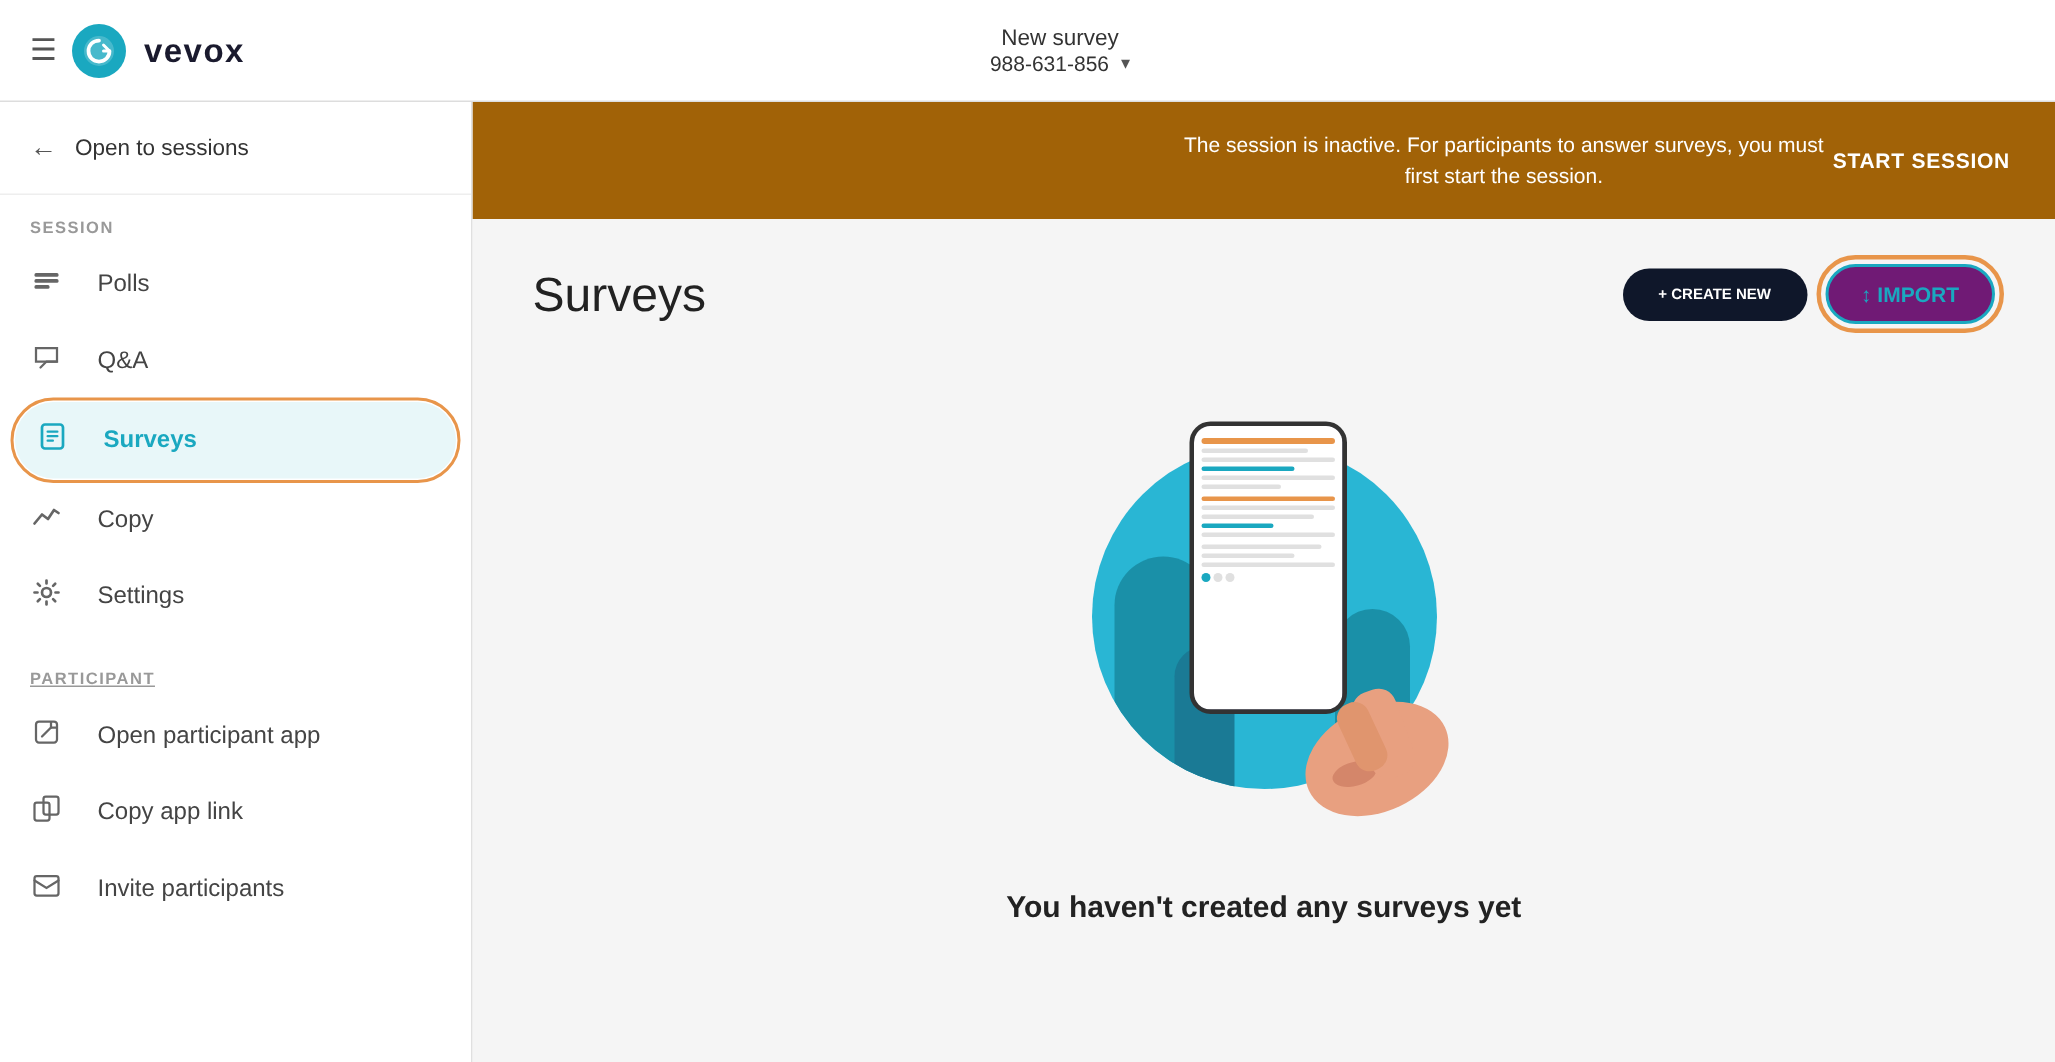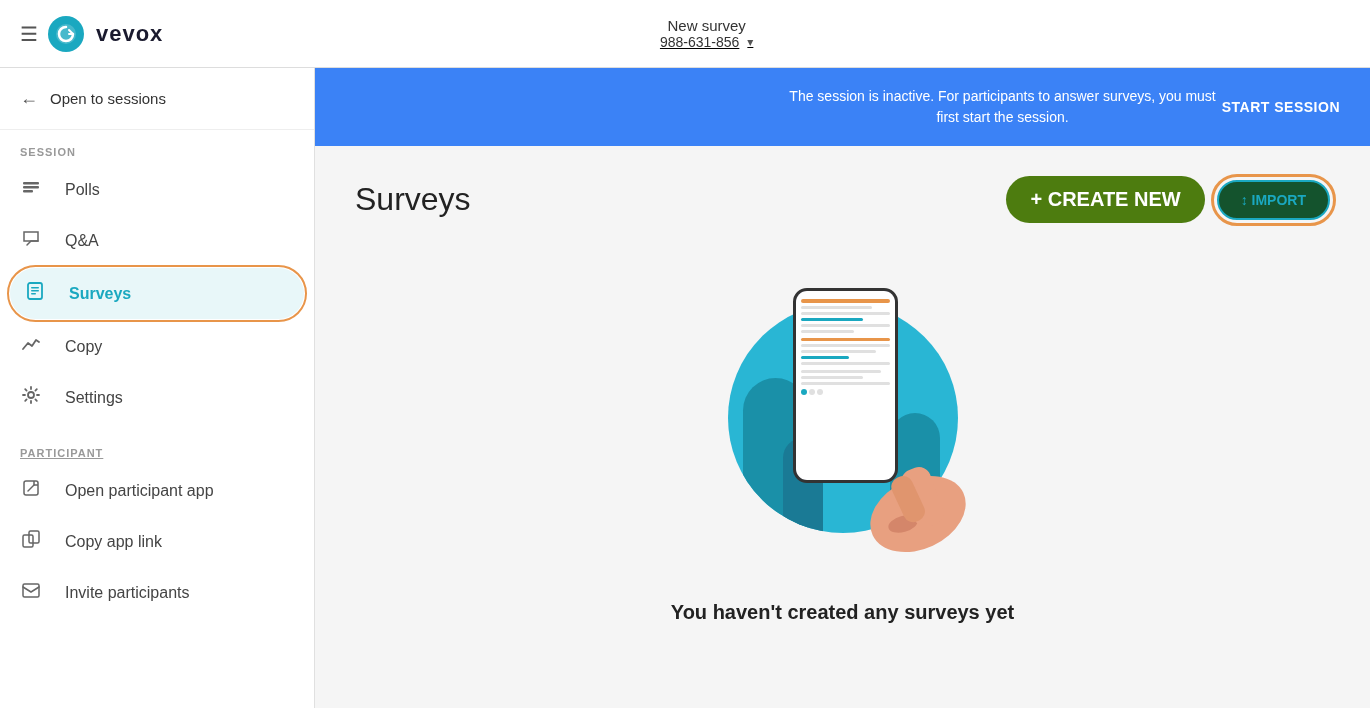--- a/index.html
+++ b/index.html
@@ -57,46 +57,46 @@
     }
     .nav-item.active .nav-icon { color: #1aa8c0; }
     .nav-icon { font-size: 18px; color: #666; width: 22px; text-align: center; }
     .participant-section { margin-top: 8px; text-decoration: underline; }
 
     
     .main { flex: 1; display: flex; flex-direction: column; overflow: hidden; }
 
     
     .banner {
-      background: #3b82f6; color: #fff;
+      background: #a16207; color: #fff;
       display: flex; align-items: center; justify-content: space-between;
       padding: 18px 30px; flex-shrink: 0;
     }
     .banner-text { font-size: 14px; line-height: 1.5; text-align: center; flex: 1; }
     .start-session-btn {
       background: transparent; border: none; color: #fff;
       font-size: 14px; font-weight: 700; cursor: pointer;
       white-space: nowrap; letter-spacing: 0.5px;
     }
 
     
     .content { flex: 1; padding: 30px 40px; overflow-y: auto; background: #f5f5f5; }
     .content-header {
       display: flex; align-items: center; justify-content: space-between;
       margin-bottom: 40px;
     }
     .page-title { font-size: 32px; font-weight: 400; color: #222; }
     .action-buttons { display: flex; gap: 12px; align-items: center; }
     .create-new-btn {
-      background: #4d7c0f; color: #fff; border: none;
+      background: #0f172a; color: #fff; border: none;
       padding: 12px 24px; border-radius: 30px; cursor: pointer;
-      font-size: 20px; font-weight: 600; display: flex; align-items: center; gap: 8px;
+      font-size: 10px; font-weight: 600; display: flex; align-items: center; gap: 8px;
     }
     .import-btn {
-      background: #14532d; color: #1aa8c0; border: 2px solid #1aa8c0;
+      background: #701a75; color: #1aa8c0; border: 2px solid #1aa8c0;
       padding: 10px 22px; border-radius: 30px; cursor: pointer;
       font-size: 14px; font-weight: 600; display: flex; align-items: center; gap: 8px;
       outline: 3px solid #e8954a; outline-offset: 3px;
     }
 
     
     .empty-state { display: flex; flex-direction: column; align-items: center; padding-top: 20px; gap: 28px; }
     .empty-state-text { font-size: 20px; font-weight: 700; color: #222; margin-top: 10px; }
   </style>
 </head>
@@ -111,21 +111,21 @@
           <circle cx="11" cy="11" r="10" fill="white" opacity="0.2"></circle>
           <path d="M11 4 C7 4 4 7 4 11 C4 15 7 18 11 18 C15 18 18 15 18 11" stroke="white" stroke-width="2.5" fill="none" stroke-linecap="round"></path>
           <path d="M14 7 L18 11 L14 11" stroke="white" stroke-width="2" fill="none" stroke-linecap="round" stroke-linejoin="round"></path>
         </svg>
       </div>
       <span class="logo-text">vevox</span>
     </div>
   </div>
   <div class="header-center">
     <div class="session-name">New survey</div>
-    <div style="display:flex;align-items:center;justify-content:flex-end;gap:4px;text-decoration:underline;">
+    <div style="display:flex;align-items:center;justify-content:flex-end;gap:4px;">
       <span class="session-id">988-631-856</span>
       <span class="dropdown-arrow">▾</span>
     </div>
   </div>
   <div class="header-right"></div>
 </div>
 
 <div class="layout">
 
   <div class="sidebar">

